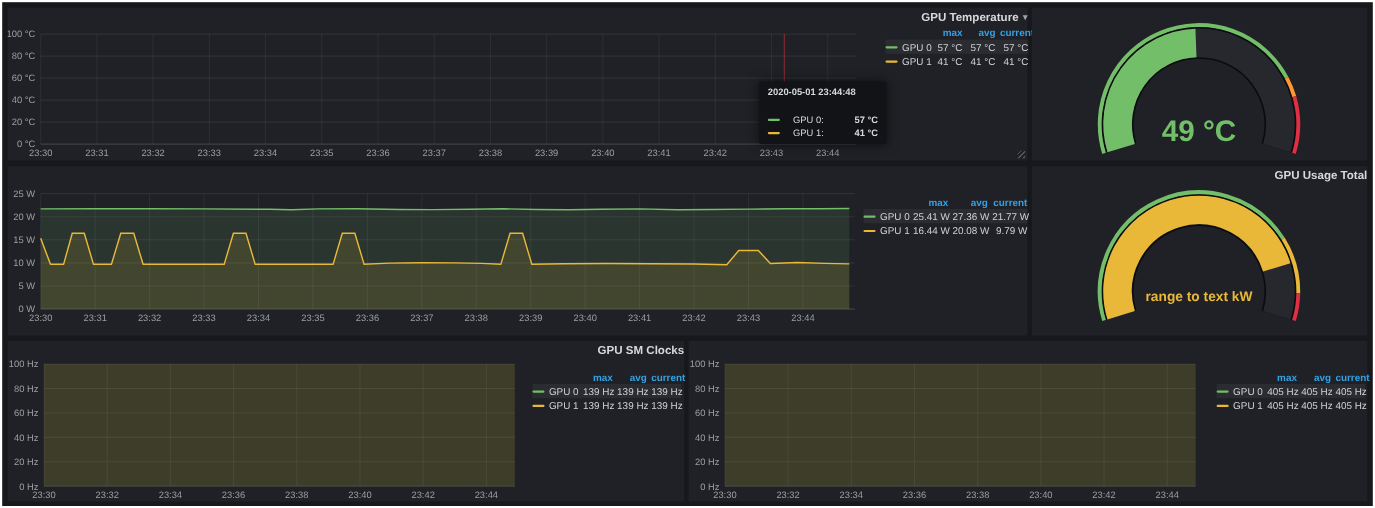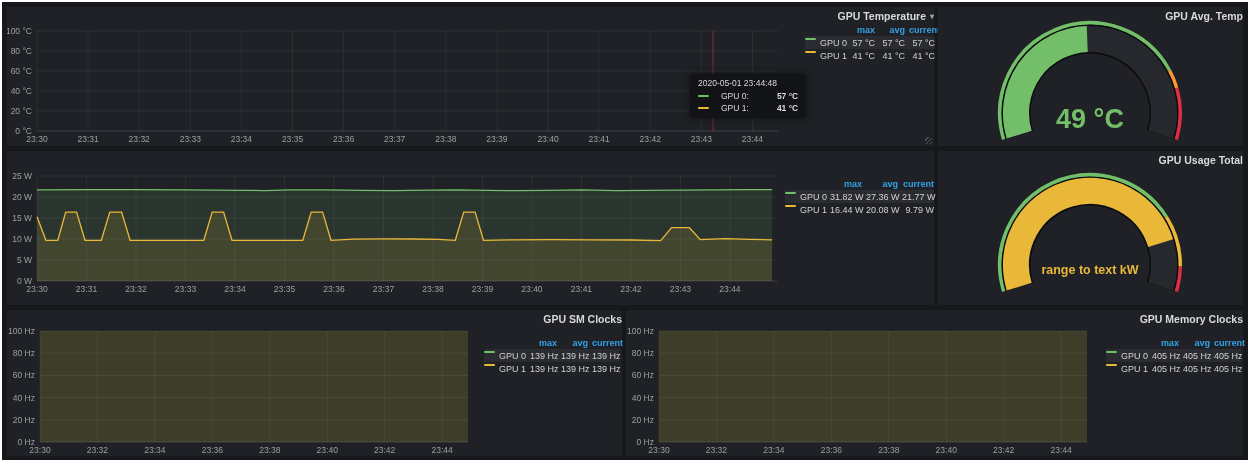--- a/index.html
+++ b/index.html
@@ -9,26 +9,26 @@
   .panel{position:absolute;background:#1f2126;z-index:1}
   .panel-title{position:absolute;top:3px;left:0;right:0;text-align:right;
                font-size:10.5px;font-weight:700;color:#d8d9da;z-index:4;cursor:pointer}
   .caret{color:#9fa4a8;font-size:8px;margin-left:4px;vertical-align:1px}
   .chart{position:absolute;left:0;top:0;z-index:2}
   .legend{position:absolute;z-index:5}
   .lrow{display:grid;align-items:center;height:13px;font-size:9px;color:#d0d1d4}
   .lrow.lhead{color:#33a2e5;font-weight:700}
   .lrow.hl{background:rgba(255,255,255,0.05)}
   .lc{text-align:right;padding-left:4px;white-space:nowrap}
-  .lname{display:flex;gap:4px;color:#d0d1d4;white-space:nowrap}
+  .lname{display:flex;align-items:center;gap:4px;color:#d0d1d4;white-space:nowrap}
   .dash{width:11px;height:2px;border-radius:1px;flex:0 0 auto}
   .tooltip{position:absolute;z-index:9;background:#121317;border-radius:2px;
            padding:4px 8px 5px 8px;font-size:8.5px;color:#d8d9da;
            box-shadow:0 0 10px rgba(0,0,0,.55);white-space:nowrap}
-  .tooltip .ts{font-weight:400;margin-bottom:3px}
+  .tooltip .ts{font-weight:700;margin-bottom:16px}
   .tooltip .trow{display:flex;align-items:center;gap:12px;margin-top:2px}
   .tooltip .tval{font-weight:700;margin-left:auto;padding-left:16px}
   .resize-handle{position:absolute;right:2px;bottom:2px;width:7px;height:7px;z-index:6;
       background:repeating-linear-gradient(135deg,transparent 0 2px,#53565b 2px 3px);cursor:nwse-resize}
 </style>
 </head>
 <body>
 
 <div class="dashboard"></div>
 
@@ -119,21 +119,20 @@
       <div class="trow">
         <span class="dash" style="background: rgb(234, 184, 57);"></span>
         <span>GPU 1:</span>
         <span class="tval">41 °C</span>
       </div>
     </div>
   <div class="resize-handle"></div>
 </div>
 
 <div class="panel" id="p-gpu_avg_temp" style="left: 938px; top: 7px; width: 305px; height: 139px;">
-  <div class="panel-title"><span>GPU Avg. Temp</span></div>
   <svg class="chart" width="305" height="139" viewBox="0 0 305 139">
       <path d="M 65.93 132.31 A 90 90 0 0 1 231.51 63.83" stroke="#73bf69" stroke-width="4" fill="none"></path>
       <path d="M 231.51 63.83 A 90 90 0 0 1 238.44 80.94" stroke="#ff9830" stroke-width="4" fill="none"></path>
       <path d="M 238.44 80.94 A 90 90 0 0 1 238.07 132.31" stroke="#e02f44" stroke-width="4" fill="none"></path>
       <path d="M 81.23 127.64 A 74 74 0 1 1 222.77 127.64" stroke="#0b0c0e" stroke-width="29" fill="none"></path>
       <path d="M 81.23 127.64 A 74 74 0 1 1 222.77 127.64" stroke="#26282d" stroke-width="26" fill="none"></path>
       <path d="M 81.23 127.64 A 74 74 0 0 1 149.24 32.05" stroke="#73bf69" stroke-width="26" fill="none"></path>
       <text x="152" y="121" text-anchor="middle" fill="#73bf69" font-size="27" font-weight="700" font-family="&quot;Liberation Sans&quot;, sans-serif">49 °C</text>
     </svg>
 </div>
@@ -196,21 +195,21 @@
         <div class="lname"></div>
         <div class="lc">max</div>
         <div class="lc">avg</div>
         <div class="lc">current</div>
       </div>
       <div class="lrow hl" style="grid-template-columns: minmax(40px, auto) repeat(3, 36px);">
         <div class="lname">
           <span class="dash" style="background: rgb(115, 191, 105);"></span>
           <span>GPU 0</span>
         </div>
-        <div class="lc">31.82 W</div>
+        <div class="lc">25.41 W</div>
         <div class="lc">27.36 W</div>
         <div class="lc">21.77 W</div>
       </div>
       <div class="lrow" style="grid-template-columns: minmax(40px, auto) repeat(3, 36px);">
         <div class="lname">
           <span class="dash" style="background: rgb(234, 184, 57);"></span>
           <span>GPU 1</span>
         </div>
         <div class="lc">16.44 W</div>
         <div class="lc">20.08 W</div>
@@ -291,21 +290,20 @@
           <span>GPU 1</span>
         </div>
         <div class="lc">139 Hz</div>
         <div class="lc">139 Hz</div>
         <div class="lc">139 Hz</div>
       </div>
     </div>
 </div>
 
 <div class="panel" id="p-gpu_memory_clocks" style="left: 626px; top: 310px; width: 617px; height: 146px;">
-  <div class="panel-title"><span>GPU Memory Clocks</span></div>
   <svg class="chart" width="617" height="146" viewBox="0 0 617 146">
       <rect x="33" y="21" width="428" height="111" fill="#3e3d29"></rect>
       <g>
         <line x1="33" x2="461" y1="132" y2="132" stroke="rgba(255,255,255,0.14)" stroke-width="1"></line>
         <line x1="33" x2="461" y1="109.8" y2="109.8" stroke="rgba(255,255,255,0.07)" stroke-width="1"></line>
         <line x1="33" x2="461" y1="87.6" y2="87.6" stroke="rgba(255,255,255,0.07)" stroke-width="1"></line>
         <line x1="33" x2="461" y1="65.4" y2="65.4" stroke="rgba(255,255,255,0.07)" stroke-width="1"></line>
         <line x1="33" x2="461" y1="43.2" y2="43.2" stroke="rgba(255,255,255,0.07)" stroke-width="1"></line>
         <line x1="33" x2="461" y1="21" y2="21" stroke="rgba(255,255,255,0.07)" stroke-width="1"></line>
         <line x1="33" x2="33" y1="21" y2="132" stroke="rgba(255,255,255,0.06)" stroke-width="1"></line>

